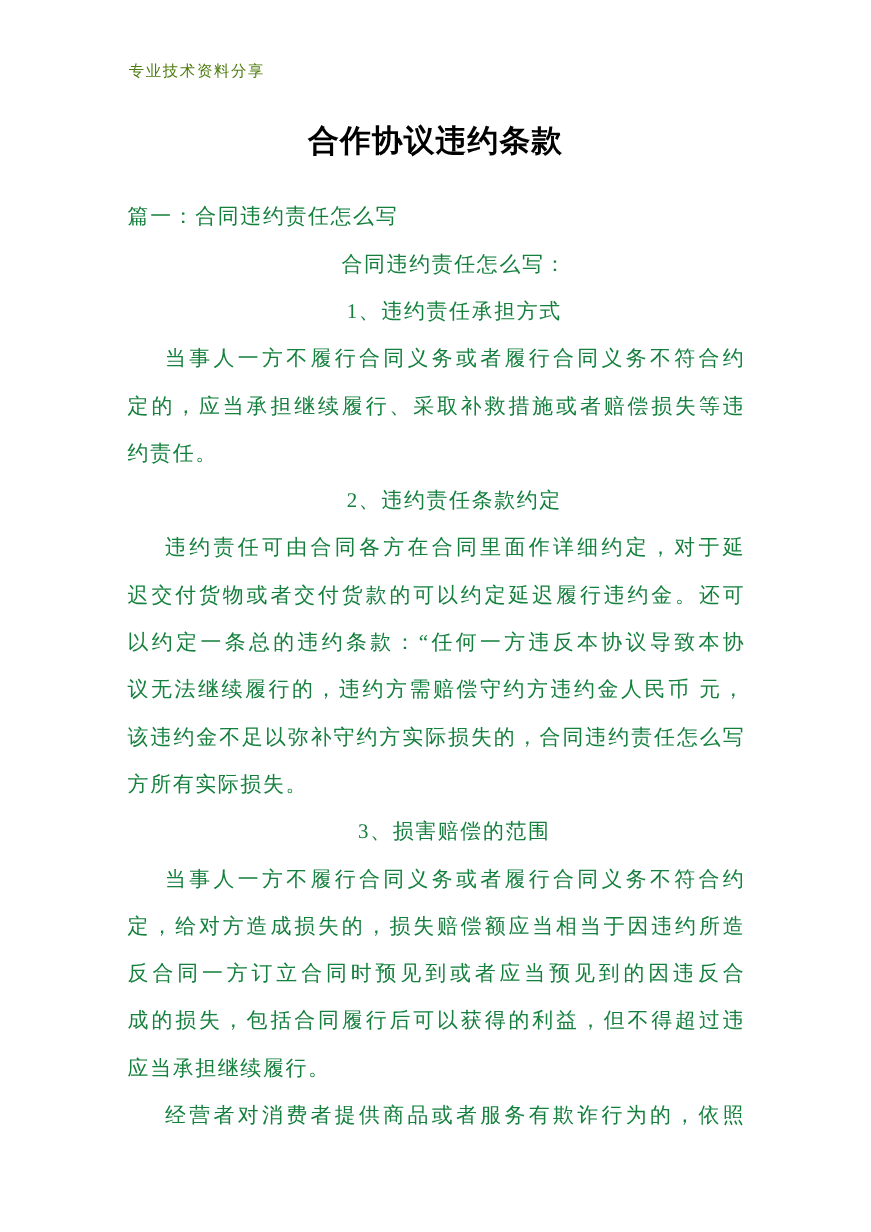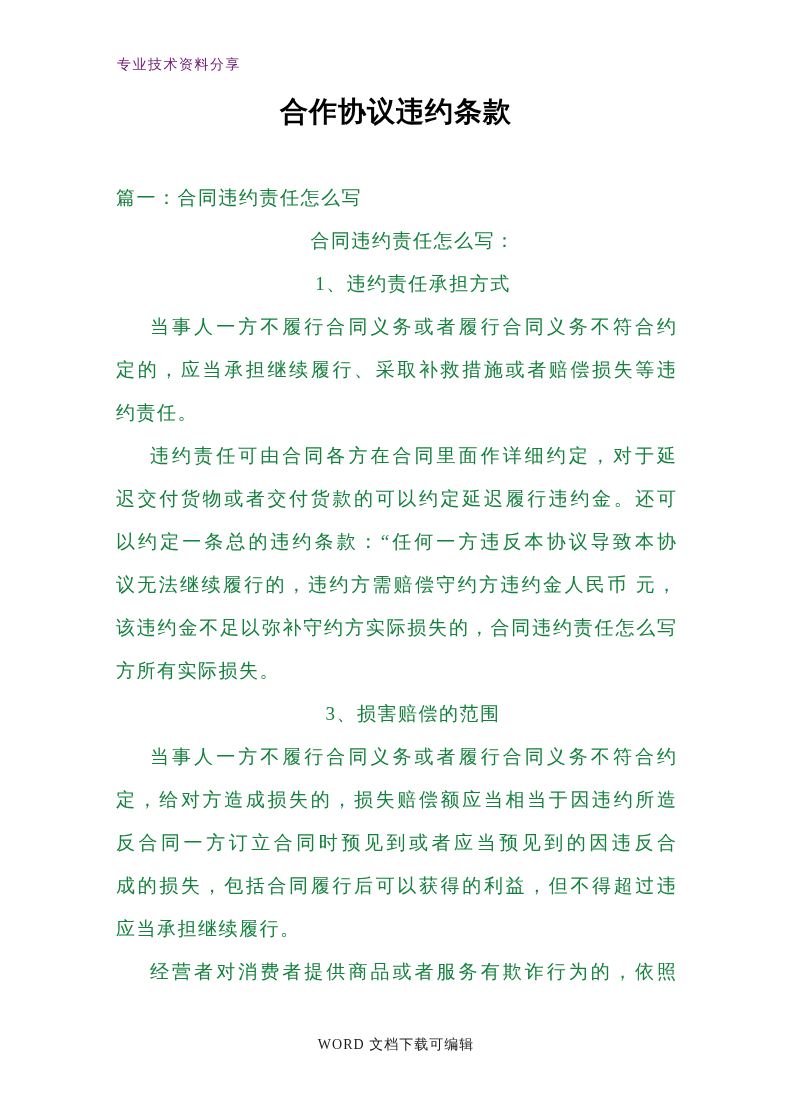--- a/index.html
+++ b/index.html
@@ -15,29 +15,29 @@
     overflow: hidden;
     font-family: "Liberation Serif", "DejaVu Serif", serif;
     color: #111111;
   }
   .header-note {
     position: absolute;
     left: 117px;
     top: 56px;
     font-size: 14px;
     letter-spacing: 1.5px;
-    color: #701a75;
+    color: #4d7c0f;
     white-space: nowrap;
   }
   .doc-title {
     position: absolute;
     left: 0;
     right: 0;
     top: 93px;
-    margin: 0;
+    margin: 16px;
     text-align: center;
     font-size: 28px;
     font-weight: bold;
     letter-spacing: 1px;
     color: #000000;
   }
   .body-text {
     position: absolute;
     left: 116px;
     top: 176px;
@@ -82,30 +82,30 @@
 
   <h1 class="doc-title">合作协议违约条款</h1>
 
   <div class="body-text">
     <div class="line">篇一：合同违约责任怎么写</div>
     <div class="line indent">合同违约责任怎么写：</div>
     <div class="line indent">1、违约责任承担方式</div>
     <div class="line indent fill">当事人一方不履行合同义务或者履行合同义务不符合约</div>
     <div class="line fill">定的，应当承担继续履行、采取补救措施或者赔偿损失等违</div>
     <div class="line">约责任。</div>
+    <div class="line indent">2、违约责任条款约定</div>
     <div class="line indent fill">违约责任可由合同各方在合同里面作详细约定，对于延</div>
     <div class="line fill">迟交付货物或者交付货款的可以约定延迟履行违约金。还可</div>
     <div class="line fill">以约定一条总的违约条款：“任何一方违反本协议导致本协</div>
     <div class="line fill">议无法继续履行的，违约方需赔偿守约方违约金人民币 元，</div>
     <div class="line fill">该违约金不足以弥补守约方实际损失的，合同违约责任怎么写</div>
     <div class="line">方所有实际损失。</div>
     <div class="line indent">3、损害赔偿的范围</div>
     <div class="line indent fill">当事人一方不履行合同义务或者履行合同义务不符合约</div>
     <div class="line fill">定，给对方造成损失的，损失赔偿额应当相当于因违约所造</div>
     <div class="line fill">反合同一方订立合同时预见到或者应当预见到的因违反合</div>
     <div class="line fill">成的损失，包括合同履行后可以获得的利益，但不得超过违</div>
     <div class="line">应当承担继续履行。</div>
     <div class="line indent fill">经营者对消费者提供商品或者服务有欺诈行为的，依照</div>
   </div>
 
-  <div class="footer-note">WORD 文档下载可编辑</div>
 
 </div>
 
 </body></html>

